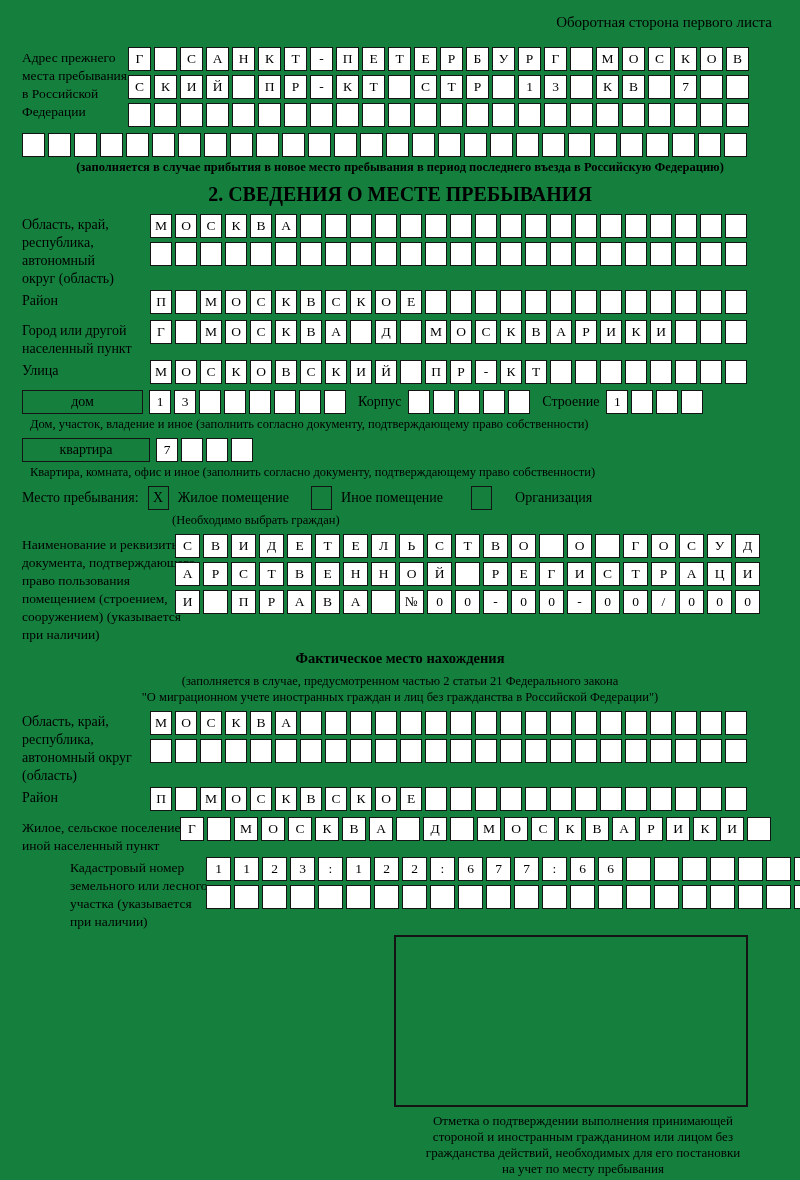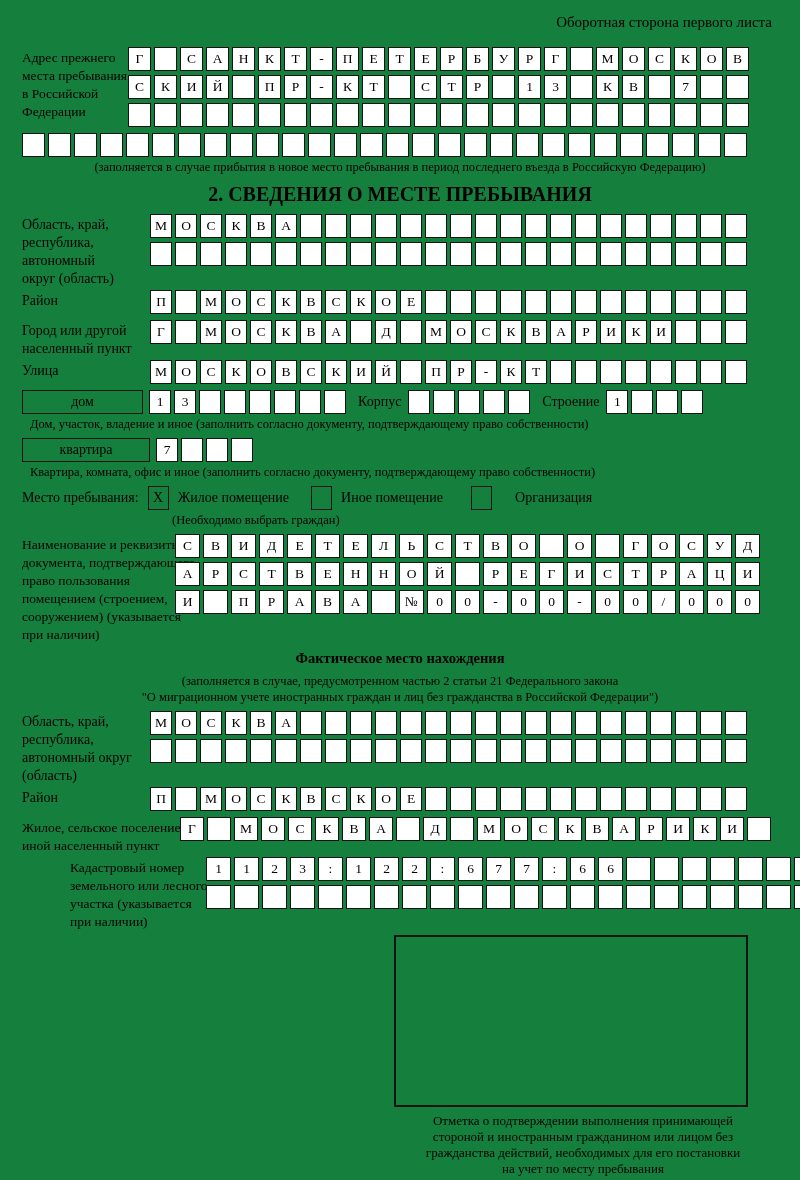--- a/index.html
+++ b/index.html
@@ -19,21 +19,21 @@
   .grid{display:flex;gap:3px;margin-bottom:4px;}
   .cell{box-sizing:border-box;flex:none;width:22px;height:24px;border:1.7px solid #141414;
         font-size:13.5px;line-height:21px;text-align:center;background:#fff;}
   .gA .cell{width:23px;}
   .g21 .cell{width:25px;}
   .g22 .cell{width:25px;}
   .g22n .cell{width:24px;}
   .fullrow{margin-bottom:2px;}
   .caption{font-size:12.5px;line-height:16px;}
   .center{text-align:center;}
-  .mb8{margin-bottom:8px;}
+  .mb8{margin-bottom:8px;font-weight:bold;}
   .mb6{margin-bottom:6px;}
   .h2{font-weight:bold;font-size:20px;text-align:center;margin:2px 0 8px 0;}
   .h3{font-weight:bold;font-size:14.5px;text-align:center;margin:6px 0 6px 0;}
   .inline-row{display:flex;align-items:center;margin-bottom:2px;}
   .named-box{box-sizing:border-box;height:24px;border:1.7px solid #141414;text-align:center;
              line-height:21px;font-size:14px;flex:none;}
   .wb120{width:121px;margin-right:6px;}
   .wb148{width:128px;margin-right:6px;}
   .inline-lbl{font-size:14px;margin:0 7px 0 12px;white-space:nowrap;}
   .stay-lbl{font-size:14px;white-space:nowrap;}

